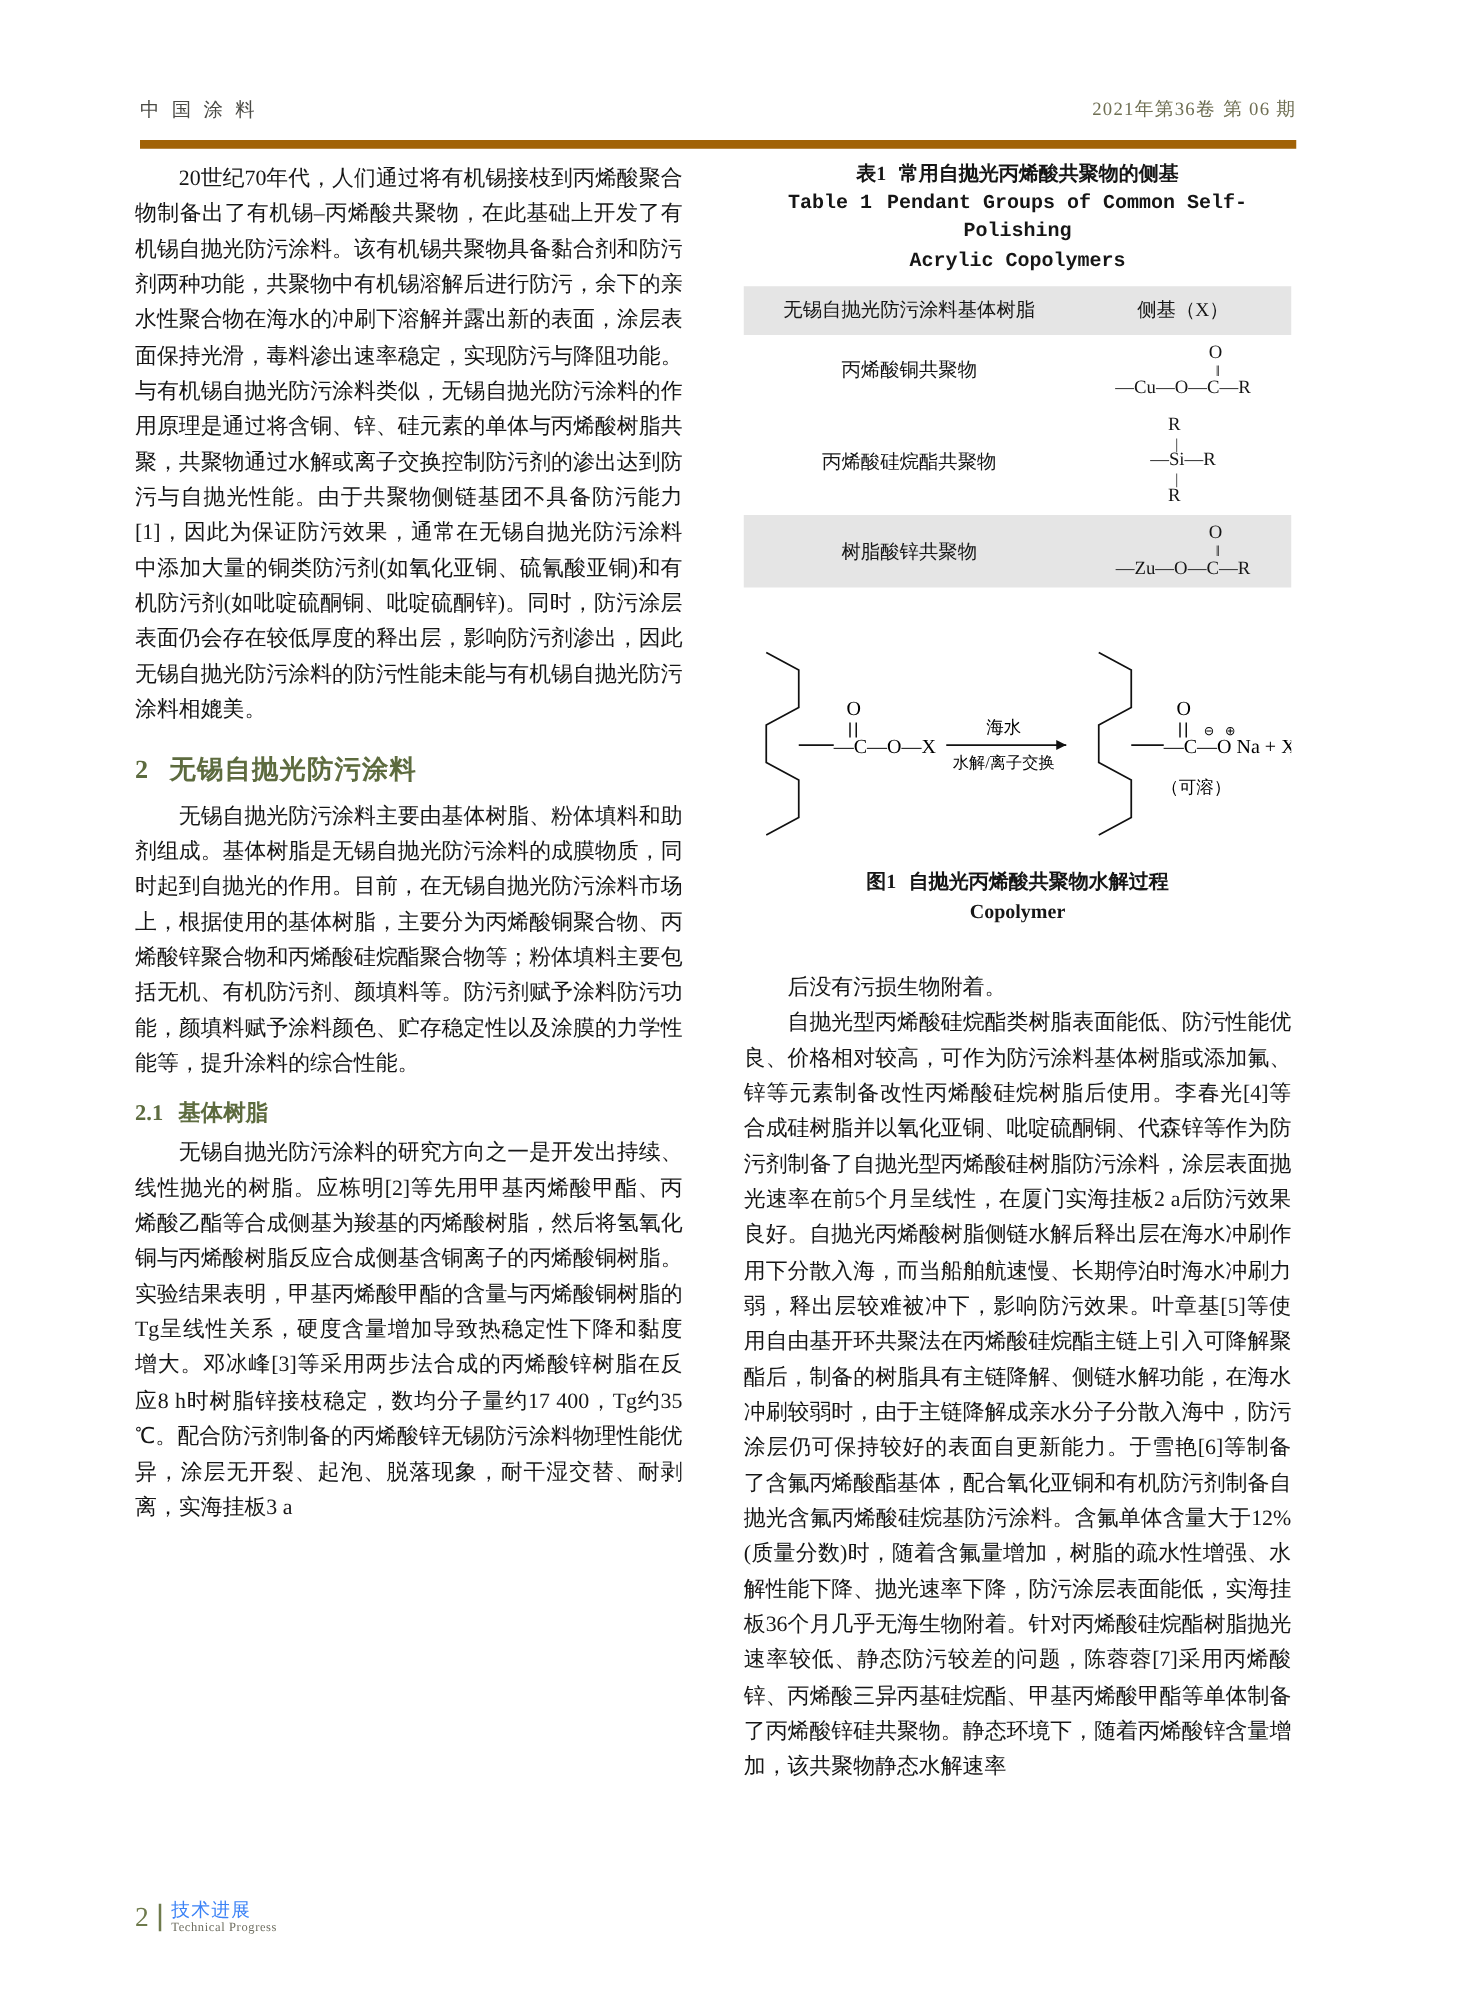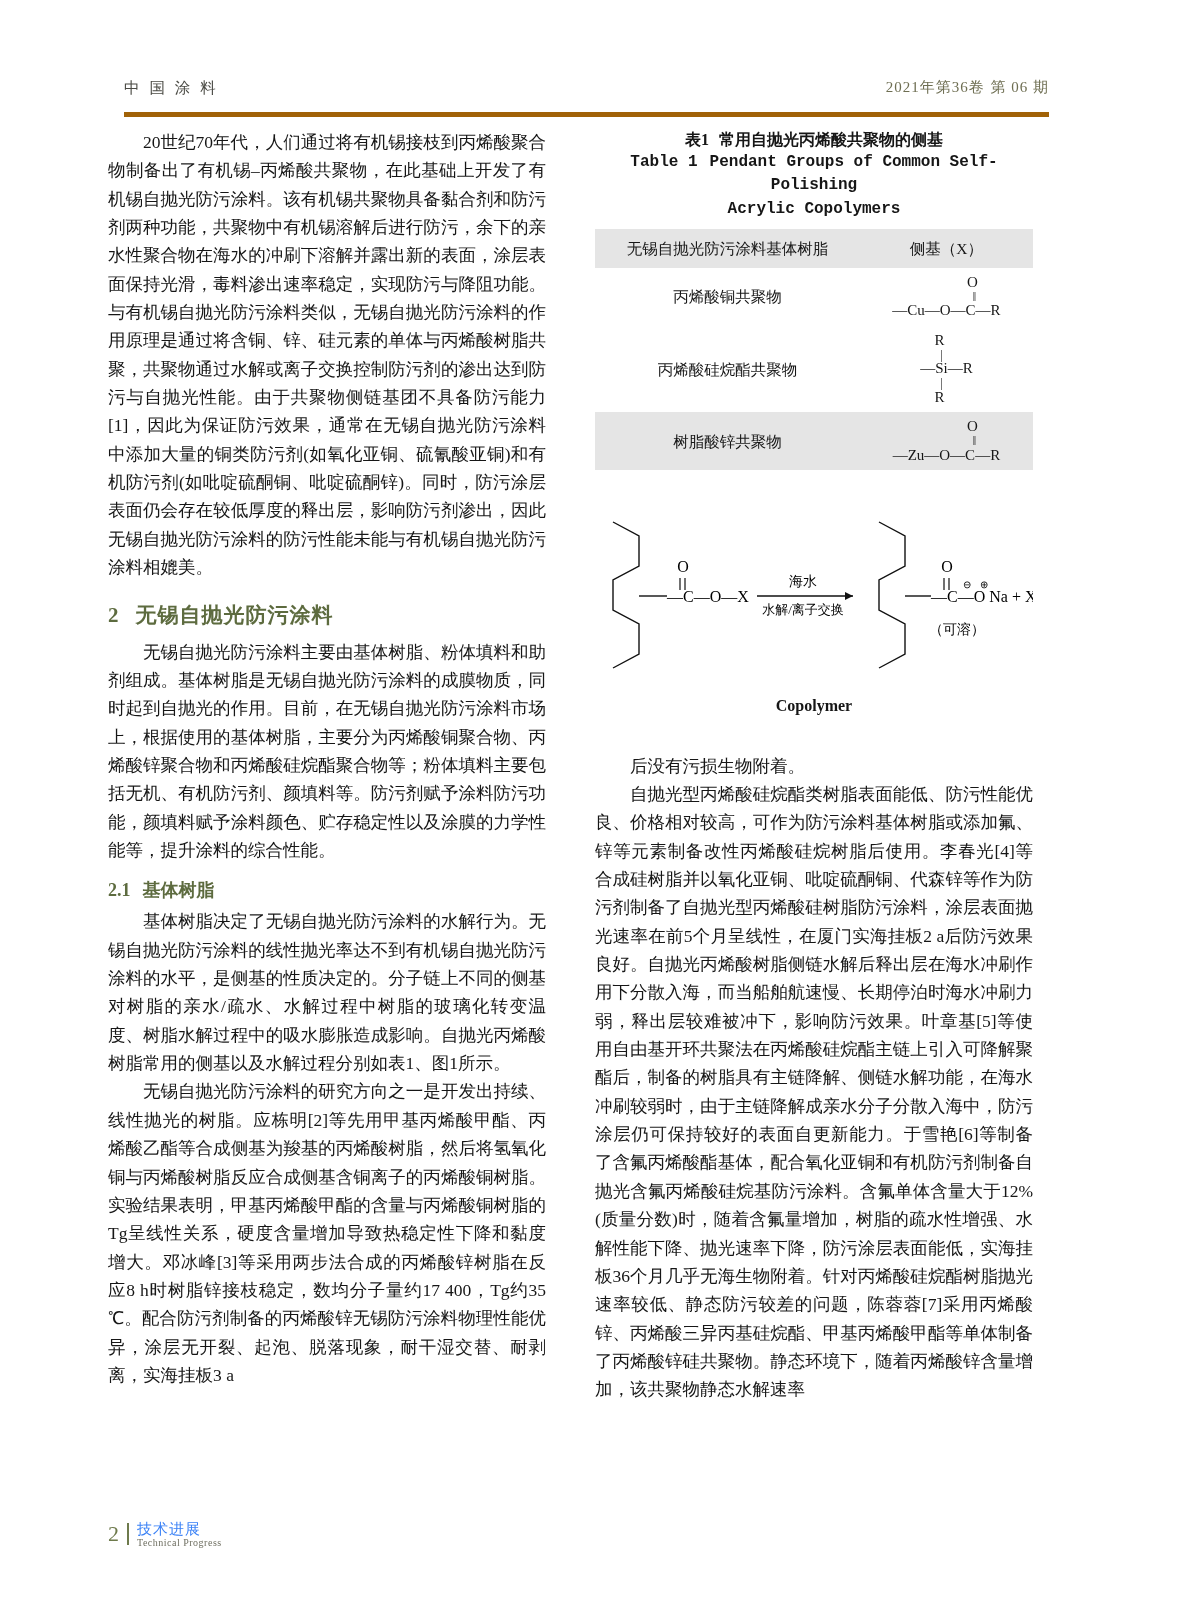--- a/index.html
+++ b/index.html
@@ -17,25 +17,25 @@
   .page {
     position: absolute;
     left: 0; top: 0;
     width: 1187px;
     height: 1600px;
     background: #fff;
   }
   
   .header {
     position: absolute;
-    left: 124px;
+    left: 112px;
     top: 78px;
     width: 925px;
     height: 34px;
-    border-bottom: 5px solid #a16207;
+    border-bottom: 7px solid #a16207;
     display: flex;
     justify-content: space-between;
     align-items: flex-start;
   }
   .header-left {
     font-family: "Liberation Serif", serif;
     font-size: 15.5px;
     letter-spacing: 3px;
     color: #4a4a44;
   }
@@ -197,23 +197,20 @@
     </h2>
 
     <p class="body">
       <span>无锡自抛光防污涂料主要由基体树脂、粉体填料和助剂组成。基体树脂是无锡自抛光防污涂料的成膜物质，同时起到自抛光的作用。目前，在无锡自抛光防污涂料市场上，根据使用的基体树脂，主要分为丙烯酸铜聚合物、丙烯酸锌聚合物和丙烯酸硅烷酯聚合物等；粉体填料主要包括无机、有机防污剂、颜填料等。防污剂赋予涂料防污功能，颜填料赋予涂料颜色、贮存稳定性以及涂膜的力学性能等，提升涂料的综合性能。</span>
     </p>
 
     <h3 class="subsec">
       <span class="num">2.1</span><span>基体树脂</span>
     </h3>
 
-    <p class="body">
-      <span>基体树脂决定了无锡自抛光防污涂料的水解行为。无锡自抛光防污涂料的线性抛光率达不到有机锡自抛光防污涂料的水平，是侧基的性质决定的。分子链上不同的侧基对树脂的亲水/疏水、水解过程中树脂的玻璃化转变温度、树脂水解过程中的吸水膨胀造成影响。自抛光丙烯酸树脂常用的侧基以及水解过程分别如表1、图1所示。</span>
-    </p>
 
     <p class="body">
       <span>无锡自抛光防污涂料的研究方向之一是开发出持续、线性抛光的树脂。应栋明[2]等先用甲基丙烯酸甲酯、丙烯酸乙酯等合成侧基为羧基的丙烯酸树脂，然后将氢氧化铜与丙烯酸树脂反应合成侧基含铜离子的丙烯酸铜树脂。实验结果表明，甲基丙烯酸甲酯的含量与丙烯酸铜树脂的Tg呈线性关系，硬度含量增加导致热稳定性下降和黏度增大。邓冰峰[3]等采用两步法合成的丙烯酸锌树脂在反应8 h时树脂锌接枝稳定，数均分子量约17 400，Tg约35 ℃。配合防污剂制备的丙烯酸锌无锡防污涂料物理性能优异，涂层无开裂、起泡、脱落现象，耐干湿交替、耐剥离，实海挂板3 a</span>
     </p>
   </div>
 
   <div class="col col-right">
 
     <div class="table-caption">
       <div class="cn">
@@ -294,20 +291,23 @@
         <line x1="349" y1="74" x2="349" y2="86" stroke="#111" stroke-width="1.2"></line>
         <line x1="354" y1="74" x2="354" y2="86" stroke="#111" stroke-width="1.2"></line>
         <text x="336" y="98" font-family="Liberation Serif, serif" font-size="16">—C—O Na + X—Cl</text>
         <text x="368" y="84" font-family="Liberation Serif, serif" font-size="10">⊖</text>
         <text x="385" y="84" font-family="Liberation Serif, serif" font-size="10">⊕</text>
         <text x="362" y="130" font-family="Liberation Serif, serif" font-size="14" text-anchor="middle">（可溶）</text>
       </svg>
     </div>
 
     <div class="fig-caption">
+      <div class="cn">
+        <span class="lbl">图1</span><span>自抛光丙烯酸共聚物水解过程</span>
+      </div>
       <div class="en">
         <span>Copolymer</span>
       </div>
     </div>
 
     <div style="height:34px;"></div>
 
     <p class="body">
       <span>后没有污损生物附着。</span>
     </p>

